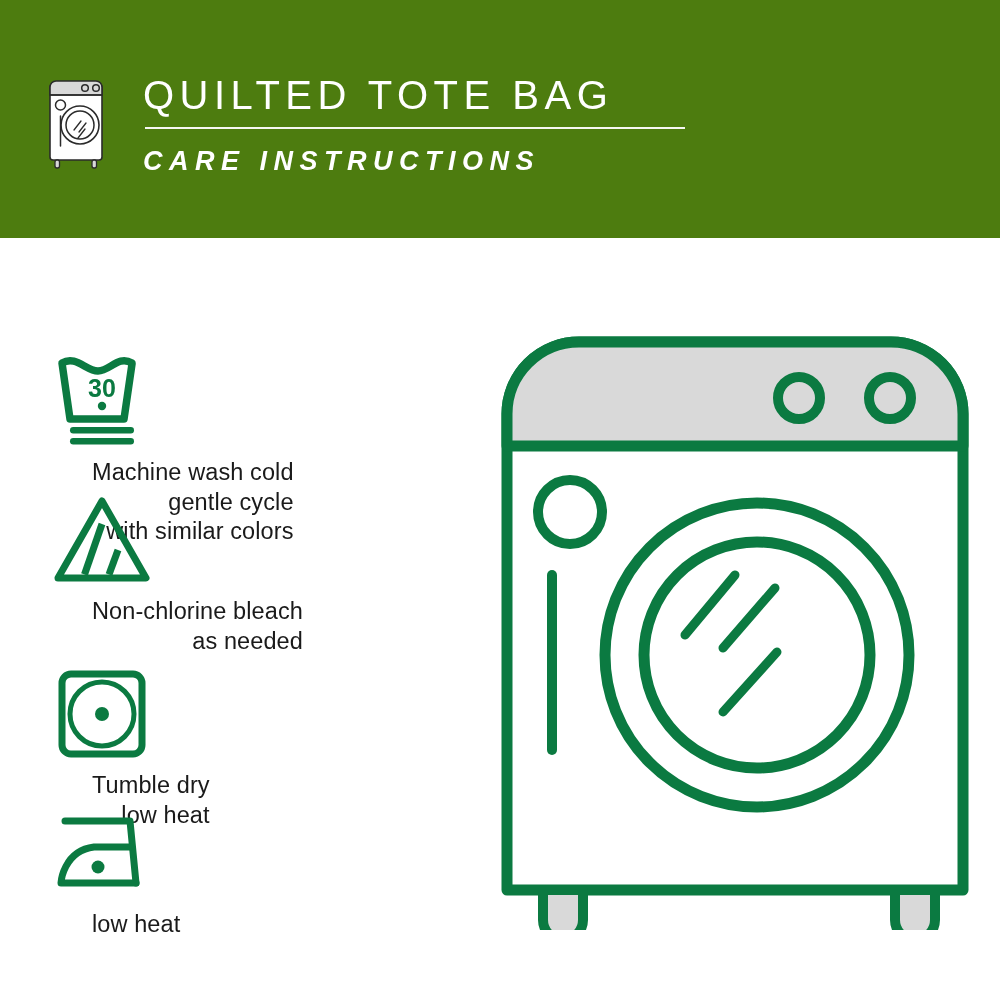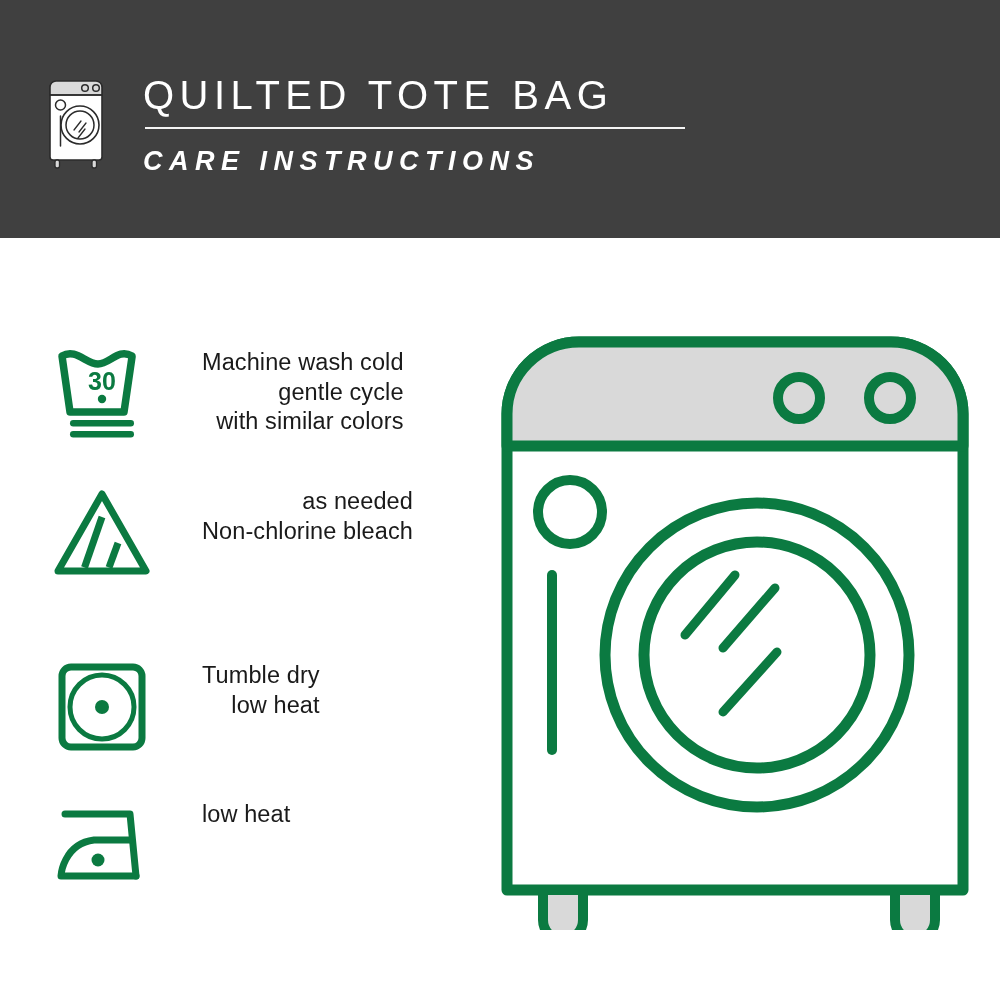--- a/index.html
+++ b/index.html
@@ -12,21 +12,21 @@
   #page{
     position:relative;
     width:1000px; height:1000px;
     background:#ffffff;
   }
 
   
   #header{
     position:absolute; left:0; top:0;
     width:1000px; height:238px;
-    background:#404040;
+    background:#4d7c0f;
   }
   #header-machine-icon{
     position:absolute; left:44px; top:68px;
     width:68px; height:102px;
   }
   #header-text{
     position:absolute; left:143px; top:70px;
     width:560px;
   }
   #title-main{
@@ -59,20 +59,21 @@
   #care-list{
     position:absolute; left:0; top:238px;
     width:500px; height:762px;
   }
   .care-row{
     position:absolute;
     left:48px;
     width:430px;
     display:flex;
     align-items:flex-start;
+    flex-direction:column;
   }
   .care-symbol{
     width:110px;
     flex:0 0 110px;
     display:flex;
     justify-content:flex-start;
     align-items:center;
   }
   .care-text{
     margin-left:44px;
@@ -162,22 +163,22 @@
     <div class="care-row" id="care-row-1">
       <div class="care-symbol">
         <svg width="108" height="96" viewBox="0 0 108 96">
           <path d="M54 9 L 98 86 L 10 86 Z" fill="none" stroke="#0B7A41" stroke-width="7" stroke-linejoin="round"></path>
 
           <line x1="54" y1="32" x2="36.5" y2="82.5" stroke="#0B7A41" stroke-width="7" stroke-linecap="butt"></line>
           <line x1="70" y1="58" x2="61" y2="82.5" stroke="#0B7A41" stroke-width="7" stroke-linecap="butt"></line>
         </svg>
       </div>
       <div class="care-text">
+        <span class="tline">Non-chlorine bleach</span>
         <span class="tline">as needed</span>
-        <span class="tline">Non-chlorine bleach</span>
       </div>
     </div>
 
     <div class="care-row" id="care-row-2">
       <div class="care-symbol">
         <svg width="108" height="96" viewBox="0 0 108 96">
           <rect x="14" y="8" width="80" height="80" rx="9" fill="none" stroke="#0B7A41" stroke-width="7"></rect>
           <circle cx="54" cy="48" r="32" fill="none" stroke="#0B7A41" stroke-width="5"></circle>
           <circle cx="54" cy="48" r="7" fill="#0B7A41"></circle>
         </svg>

